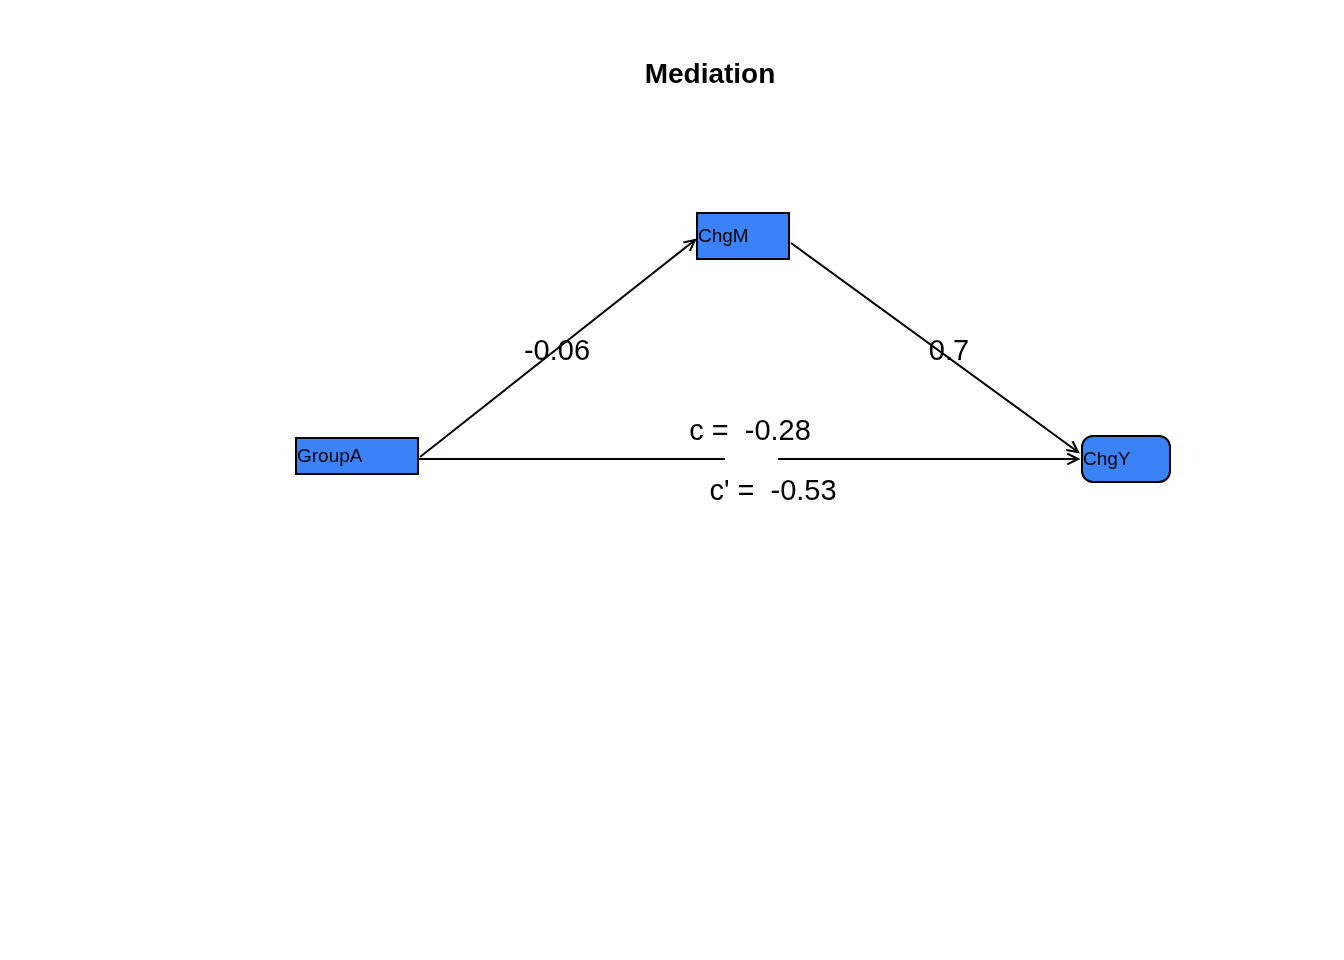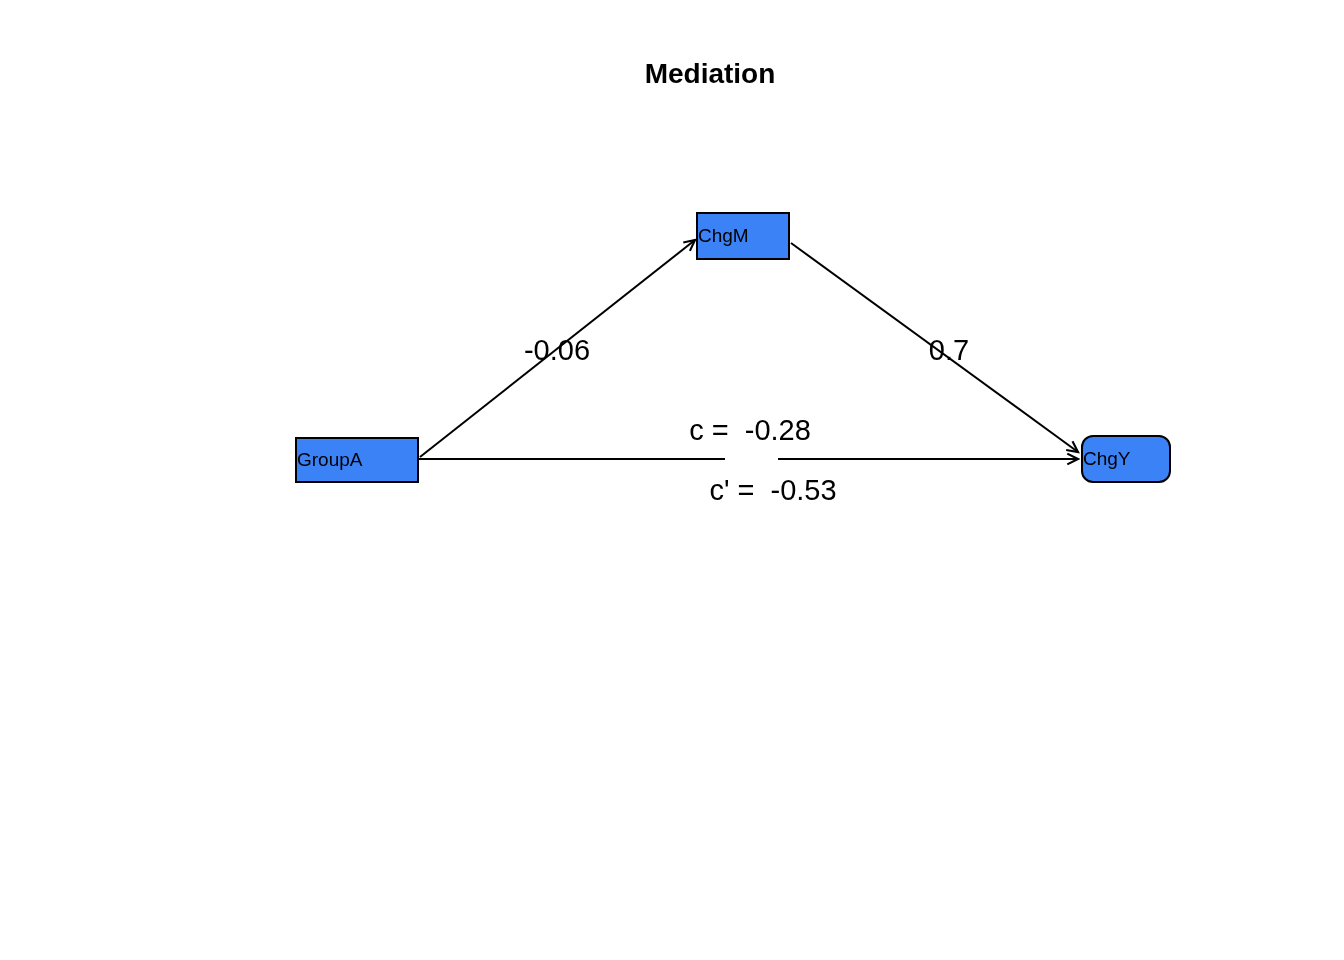--- a/index.html
+++ b/index.html
@@ -36,21 +36,21 @@
     position: absolute;
     box-sizing: border-box;
     border: 2px solid #000000;
     background: #3b82f6;
     display: flex;
     align-items: center;
     justify-content: flex-start;
     font-size: 19px;
     white-space: nowrap;
   }
-  .node-groupa { left: 295px; top: 437px; width: 124px; height: 46px; }
+  .node-groupa { left: 295px; top: 437px; width: 124px; height: 38px; }
   .node-chgm   { left: 696px; top: 212px; width: 94px;  height: 48px; }
   .node-chgy   { left: 1081px; top: 435px; width: 90px; height: 48px; border-radius: 12px; }
   .edge-label {
     position: absolute;
     transform: translate(-50%, -50%);
     font-size: 29px;
     white-space: pre;
   }
   .label-a       { left: 557px; top: 350px; }
   .label-b       { left: 949px; top: 350px; }

